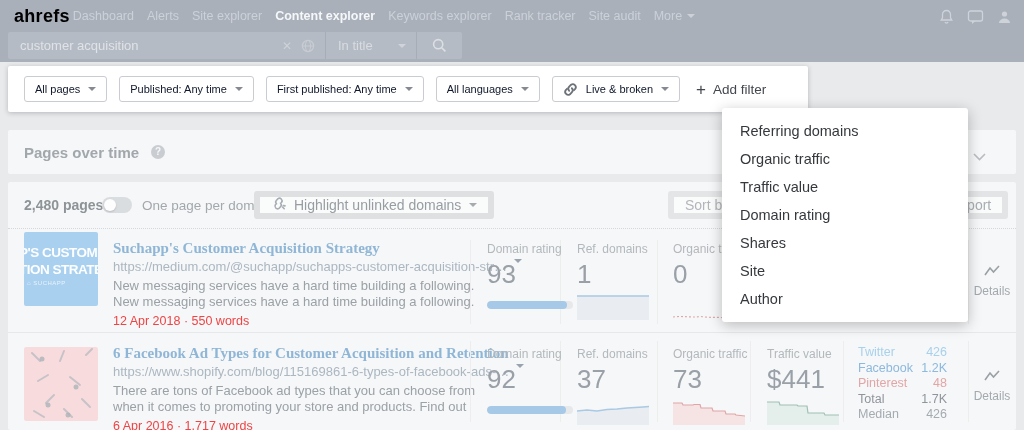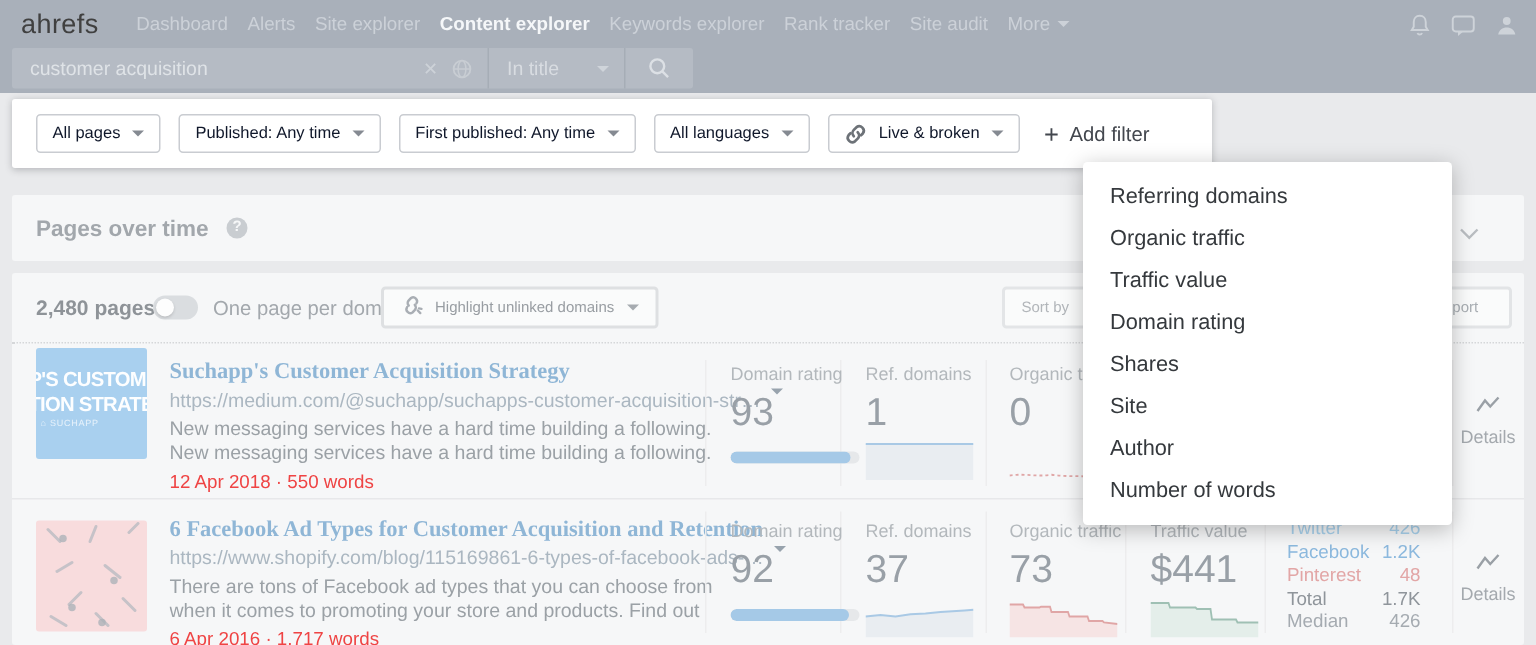--- a/index.html
+++ b/index.html
@@ -2,21 +2,21 @@
 <html><head>
 <meta charset="utf-8">
 <style>
   * { margin:0; padding:0; box-sizing:border-box; }
   body { font-family:"Liberation Sans", sans-serif; }
   .page { position:relative; width:1024px; height:430px; background:#e9eaec; overflow:hidden; font-family:"Liberation Sans", sans-serif; }
 
   
   .topbar { position:absolute; left:0; top:0; width:1024px; height:62px; background:#a9b0ba; z-index:2; }
   .nav { position:absolute; left:14px; top:0; height:32px; display:flex; align-items:center; }
-  .logo { font-size:18px; font-weight:normal; color:#404040; letter-spacing:.3px; margin-right:25px; }
+  .logo { font-size:18px; font-weight:bold; color:#000000; letter-spacing:.3px; margin-right:3px; }
   .nav-item { font-size:12.5px; color:#ccd1d8; margin-right:13px; white-space:nowrap; display:flex; align-items:center; gap:5px; }
   .nav-item.active { color:#f5f7f9; font-weight:bold; }
   .caret { display:inline-block; width:0; height:0; border-left:4px solid transparent; border-right:4px solid transparent; border-top:4px solid currentColor; }
   .top-icons { position:absolute; right:12px; top:9px; display:flex; gap:13px; align-items:center; }
   .top-icons svg { display:block; }
 
   .searchbar { position:absolute; left:8px; top:32px; width:454px; height:27px; background:#b5bbc4; border-radius:2px; display:flex; align-items:center; }
   .search-query { flex:1; padding-left:12px; font-size:13px; color:#dfe3e7; }
   .clear-icon { color:#cdd2d8; font-size:12px; margin-right:9px; }
   .globe-icon { margin-right:10px; display:flex; }
@@ -42,21 +42,21 @@
   .pot-title { position:absolute; left:16px; top:14px; font-size:15px; font-weight:bold; color:#a2a7ac; }
   .help-icon { position:absolute; left:143px; top:15px; width:14px; height:14px; border-radius:50%; background:#c9cdd1; color:#f6f7f8; font-size:10px; font-weight:bold; text-align:center; line-height:14px; }
   .pot-chevron { position:absolute; right:30px; top:17px; }
 
   
   .results-card { position:absolute; left:8px; top:182px; width:1008px; height:248px; background:#f6f7f8; border-radius:2px; z-index:1; overflow:hidden; }
   .count { position:absolute; left:16px; top:15px; font-size:14px; font-weight:bold; color:#8e9398; }
   .toggle { position:absolute; left:94px; top:15px; width:30px; height:16px; border-radius:8px; background:#dadde0; }
   .toggle-knob { position:absolute; left:2px; top:2px; width:12px; height:12px; border-radius:50%; background:#fdfdfd; box-shadow:0 1px 2px rgba(0,0,0,.15); }
   .one-page { position:absolute; left:134px; top:16px; font-size:13.5px; color:#a3a8ad; }
-  .btn { border:2px solid #7f1d1d; border-radius:3px; background:#fafbfb; font-size:10px; color:#9ca1a6; display:flex; align-items:center; }
+  .btn { border:6px solid #7f1d1d; border-radius:3px; background:#fafbfb; font-size:14px; color:#9ca1a6; display:flex; align-items:center; }
   .highlight-btn { position:absolute; left:246px; top:9px; height:28px; padding:0 11px; gap:8px; border-color:#dee0e2; color:#989da2; }
   .highlight-btn .caret { color:#a6abb0; }
   .sort-btn { position:absolute; left:660px; top:9px; height:28px; width:150px; padding-left:11px; color:#b2b6ba; border-color:#e3e5e7; }
   .export-btn { position:absolute; left:926px; top:9px; height:28px; width:74px; justify-content:center; color:#a9aeb3; border-color:#e2e4e6; }
   .toolbar-divider { position:absolute; left:0; right:0; top:46px; border-top:1px dotted #d5d7d9; }
 
   .row { position:absolute; left:0; width:1008px; }
   .row1 { top:50px; height:101px; border-bottom:1px solid #e7e8ea; }
   .row2 { top:151px; height:97px; }
   .col-divider { position:absolute; top:8px; bottom:8px; width:1px; background:#ededee; }
@@ -185,21 +185,20 @@
   </div>
 
   <div class="dropdown">
     <div class="dropdown-item">Referring domains</div>
     <div class="dropdown-item">Organic traffic</div>
     <div class="dropdown-item">Traffic value</div>
     <div class="dropdown-item">Domain rating</div>
     <div class="dropdown-item">Shares</div>
     <div class="dropdown-item">Site</div>
     <div class="dropdown-item">Author</div>
-    <div class="dropdown-item">Number of words</div>
   </div>
 
   <div class="pot-card">
     <span class="pot-title">Pages over time</span>
     <span class="help-icon">?</span>
     <span class="pot-chevron"><svg width="13" height="8" viewBox="0 0 13 8">
           <polyline points="1,1 6.5,6.5 12,1" fill="none" stroke="#b9bdc1" stroke-width="1.6"></polyline>
         </svg></span>
   </div>
 

